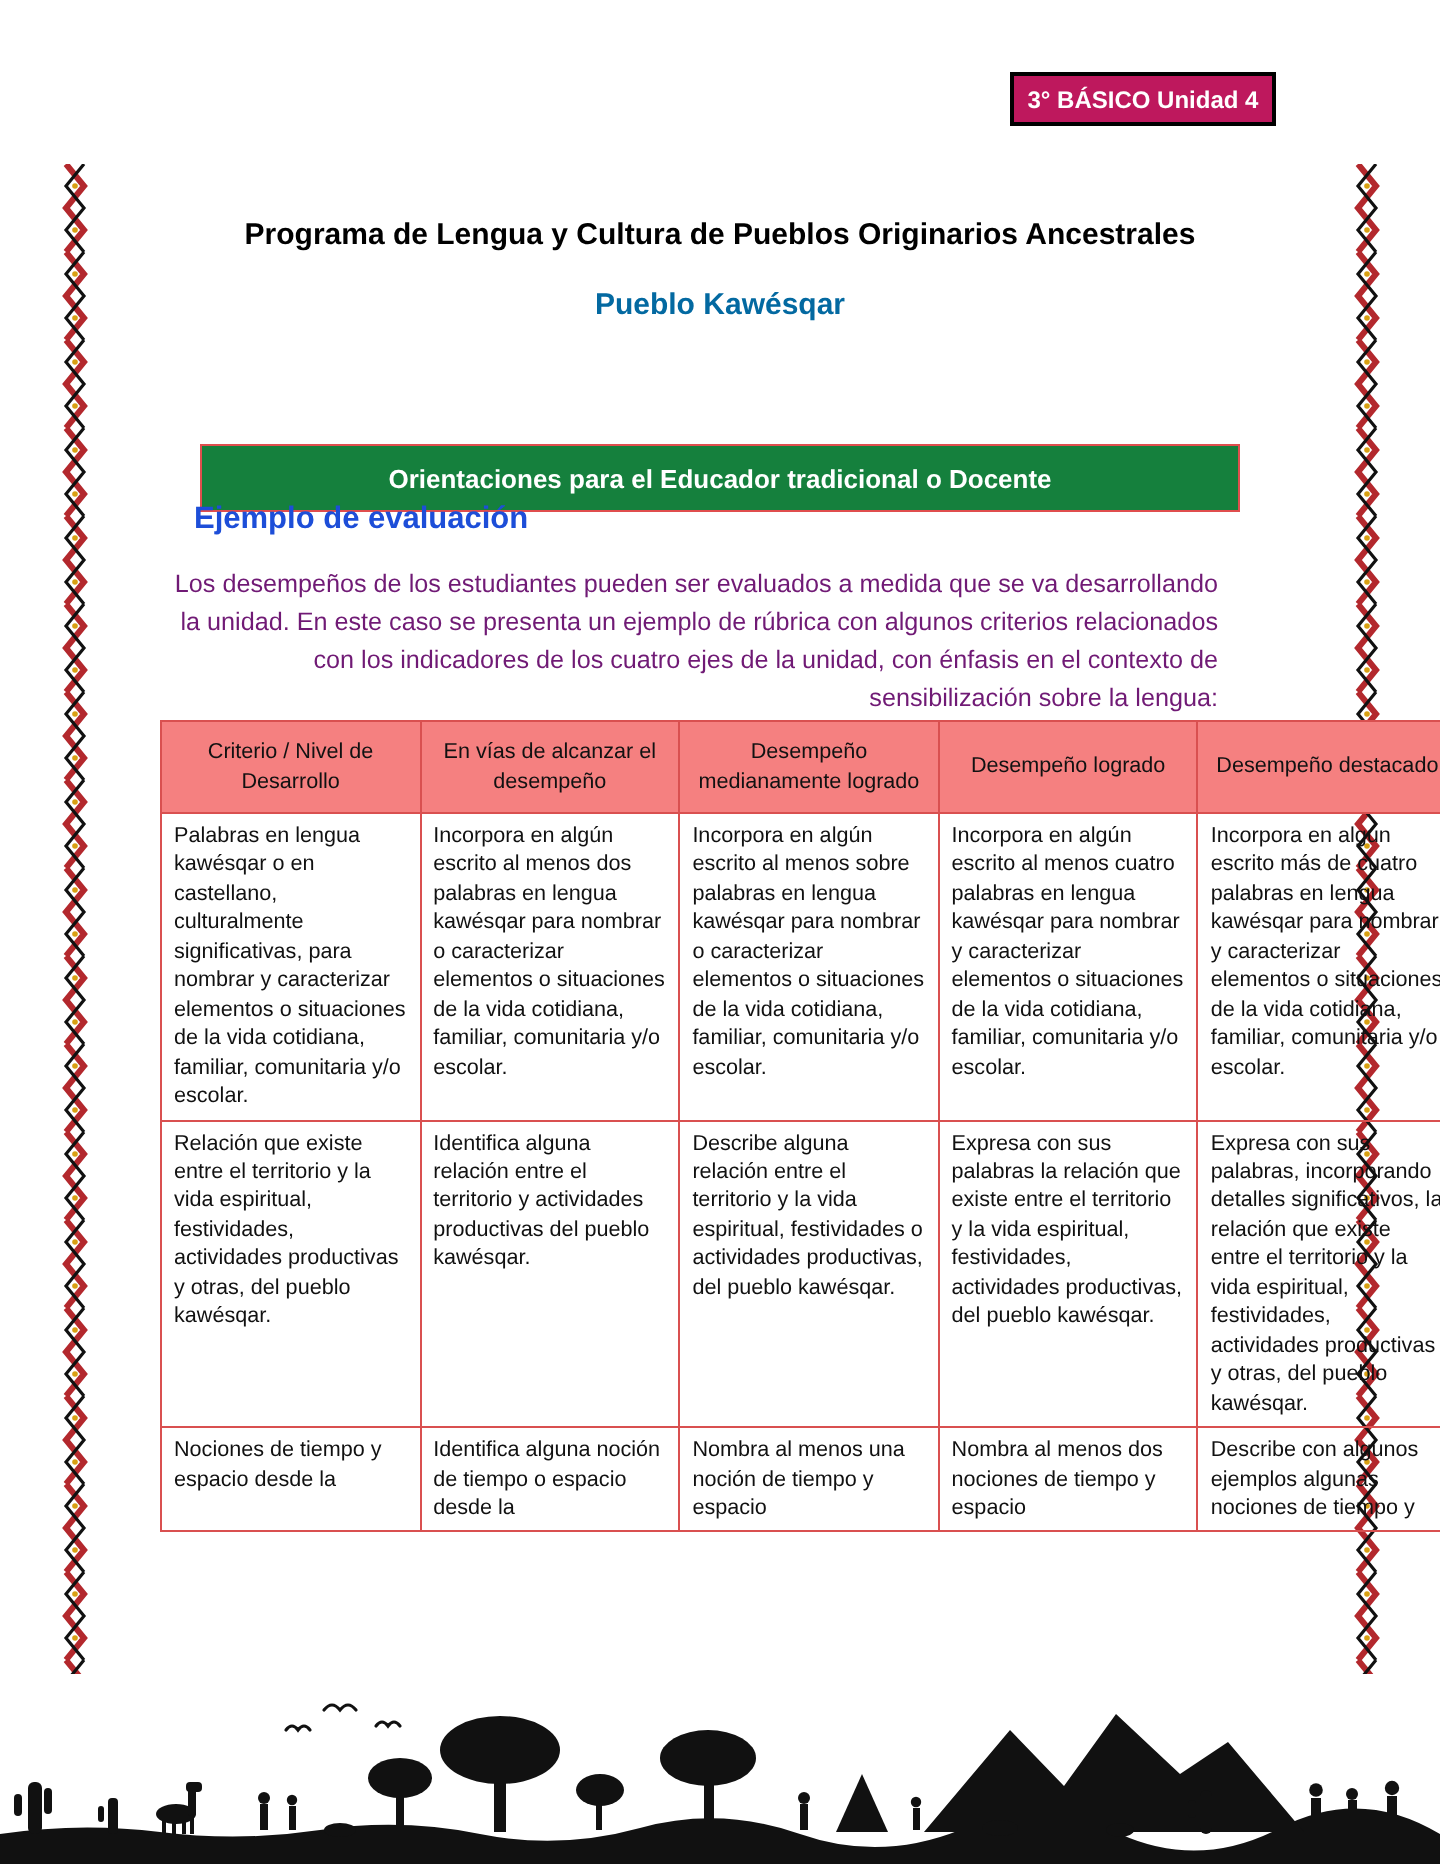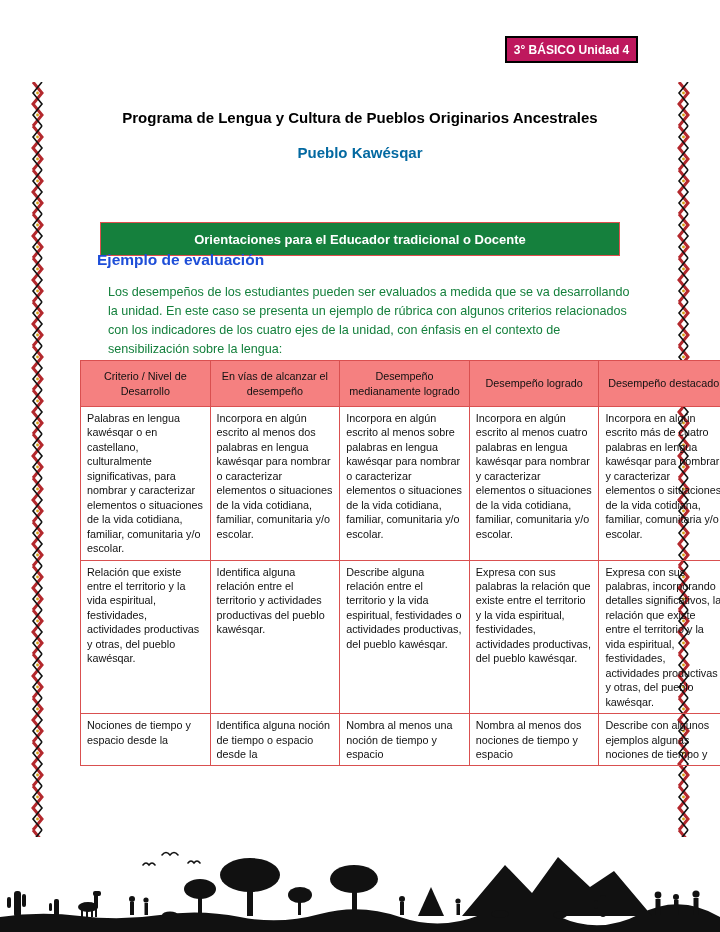--- a/index.html
+++ b/index.html
@@ -29,22 +29,22 @@
     position:absolute; top:186px; left:100px; width:520px; height:34px;
     background:#15803d; border:1px solid #e04e4e;
     color:#fff; font-weight:bold; font-size:13px;
     display:flex; align-items:center; justify-content:center;margin-top:36px;
   }
   .section-heading {
     position:absolute; top:251px; left:97px;
     font-size:15.5px; font-weight:bold; color:#1d4ed8;
   }
   .intro {
-    position:absolute; top:283px; left:108px; width:528px;
-    font-size:12.6px; line-height:1.5; color:#15803d; text-align:left;
+    position:absolute; top:283px; left:81px; width:528px;
+    font-size:12.6px; line-height:1.5; color:#701a75; text-align:right;
   }
   .table-wrap {
     position:absolute; top:360px; left:80px; width:649px; height:452px;
     overflow:hidden;
   }
   table { width:100%; border-collapse:collapse; table-layout:fixed; }
   th, td {
     border:1px solid #d95050;
     font-size:10.8px; padding:4px 6px;
     vertical-align:top; color:#111; text-align:left;

